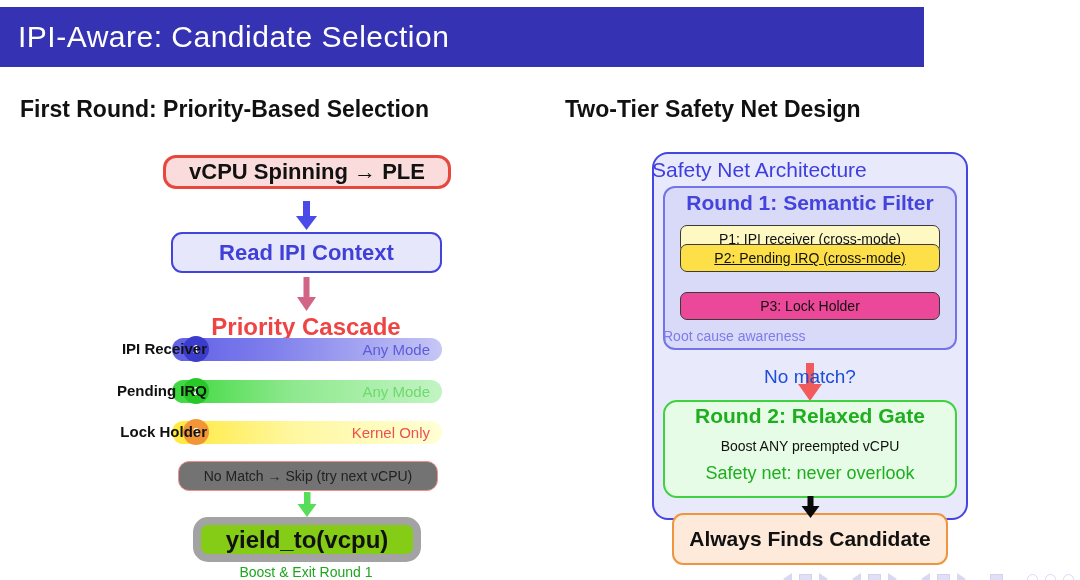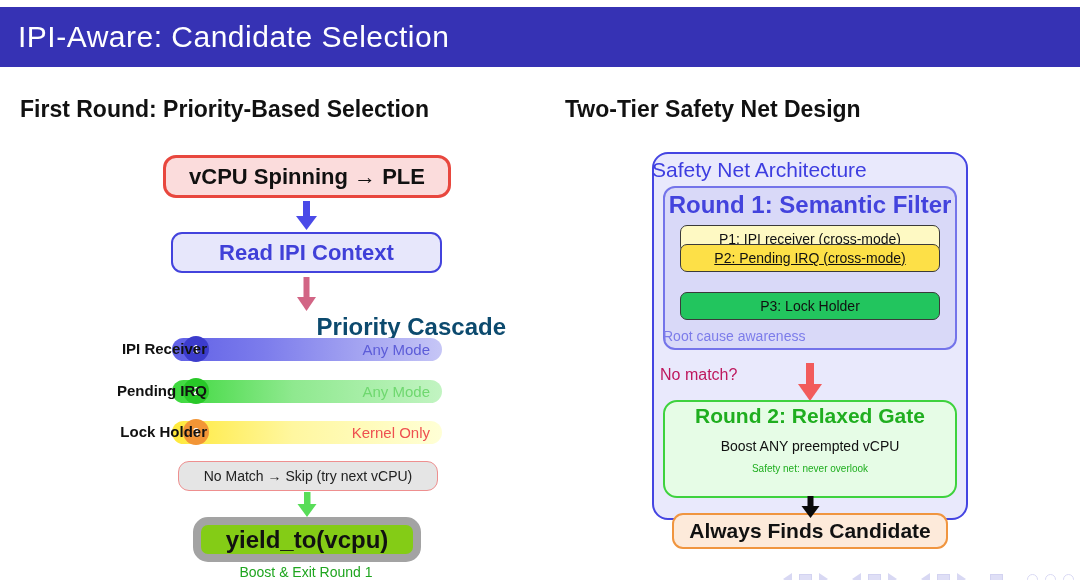--- a/index.html
+++ b/index.html
@@ -4,94 +4,94 @@
 <style>
   html,body{margin:0;padding:0;}
   body{
     width:1080px;height:580px;position:relative;overflow:hidden;
     background:#ffffff;
     font-family:"Liberation Sans","DejaVu Sans",sans-serif;
     -webkit-font-smoothing:antialiased;
   }
   
   .titlebar{
-    position:absolute;left:0;top:7px;width:1080px;height:60px;
+    position:absolute;left:0;top:7px;width:924px;height:60px;
     background:#3632b4;display:flex;align-items:center;
   }
   .titlebar .title{color:#ffffff;font-size:30px;font-weight:500;margin-left:18px;letter-spacing:.5px;}
 
   
   .col-heading{position:absolute;font-size:23px;font-weight:bold;color:#111;}
   .col-heading.left{left:20px;top:96px;}
   .col-heading.right{left:565px;top:96px;}
 
   
   .fbox{position:absolute;display:flex;align-items:center;justify-content:center;box-sizing:border-box;}
 
-  .spin-box{left:163px;top:155px;width:288px;height:43px;border:3px solid #e8473e;border-radius:13px;
+  .spin-box{left:163px;top:155px;width:288px;height:34px;border:3px solid #e8473e;border-radius:13px;
             background:#fbdcdc;font-size:22px;font-weight:bold;color:#111;}
   .read-box{left:171px;top:232px;width:271px;height:41px;border:2.5px solid #4343dd;border-radius:11px;
             background:#e7e7fb;font-size:22px;font-weight:bold;color:#4040d8;}
-  .cascade-title{position:absolute;left:106px;top:313px;width:400px;text-align:right;
-            font-size:24px;font-weight:bold;color:#0c4a6e;}
+  .cascade-title{position:absolute;left:106px;top:313px;width:400px;text-align:center;
+            font-size:24px;font-weight:bold;color:#ef4444;}
 
   
   .bar-row{position:absolute;left:108px;width:334px;height:27px;}
   .bar-row.r1{top:336px;} .bar-row.r2{top:378px;} .bar-row.r3{top:419px;}
   .bar-pill{position:absolute;left:64px;right:0;top:2px;height:23px;border-radius:12px;}
   .r1 .bar-pill{background:linear-gradient(90deg,#6060e6 0%,#7d7dec 35%,#c6c6f6 100%);}
   .r2 .bar-pill{background:linear-gradient(90deg,#3bd83b 0%,#8fe98f 45%,#c2f4c2 100%);}
   .r3 .bar-pill{background:linear-gradient(90deg,#ffe93a 0%,#fff7a0 45%,#ffffd6 100%);}
   .bar-badge{position:absolute;left:75px;top:0;width:26px;height:26px;border-radius:50%;
              display:flex;align-items:center;justify-content:center;
              color:#fff;font-size:11px;font-weight:bold;z-index:1;}
   .r1 .bar-badge{background:#3c3ccc;} .r2 .bar-badge{background:#28c828;} .r3 .bar-badge{background:#f29536;}
   .bar-label{position:absolute;left:0;width:99px;top:4px;text-align:right;
              font-size:15px;font-weight:bold;color:#111;z-index:2;white-space:nowrap;}
   .bar-mode{position:absolute;right:12px;top:5px;font-size:15px;z-index:2;}
   .r1 .bar-mode{color:#5c5cd8;} .r2 .bar-mode{color:#6fd86f;} .r3 .bar-mode{color:#ee5050;}
 
   .nomatch-box{left:178px;top:461px;width:260px;height:30px;border:1.5px solid #ee8f8f;border-radius:11px;
-               background:#e5e5e5;font-size:14px;color:#222;}
+               background:#737373;font-size:14px;color:#222;}
   .yield-box{left:193px;top:517px;width:228px;height:45px;border:8px solid #a3a3a3;border-radius:15px;
              background:#84cc16;font-size:24px;font-weight:bold;color:#111;}
   .yield-caption{position:absolute;left:156px;top:564px;width:300px;text-align:center;
              font-size:14px;color:#1fa51f;}
 
   
   .arrow{position:absolute;}
 
   
   .outer-box{position:absolute;left:652px;top:152px;width:316px;height:368px;box-sizing:border-box;
              border:2.5px solid #4545e2;border-radius:16px;background:#e9e9fc;}
   .arch-title{position:absolute;left:652px;top:158px;width:316px;
              font-size:21px;font-weight:normal;color:#3d3de0;}
   .round1-box{position:absolute;left:663px;top:186px;width:294px;height:164px;box-sizing:border-box;
              border:2px solid #7474ea;border-radius:12px;background:#d9d9f8;}
   .round1-title{position:absolute;left:663px;top:191px;width:294px;text-align:center;
-             font-size:24px;font-weight:bold;color:#4343dd;}
+             font-size:21px;font-weight:bold;color:#4343dd;}
   .pbox{position:absolute;left:680px;width:260px;height:28px;box-sizing:border-box;
         border:1.3px solid #3a3a3a;border-radius:7px;display:flex;align-items:center;justify-content:center;
         font-size:14px;color:#111;}
   .pbox.p1{top:225px;background:#fef9c3;}
   .pbox.p2{top:244px;background:#fde047;text-decoration:underline;}
-  .pbox.p3{top:292px;background:#22c55e;}
+  .pbox.p3{top:292px;background:#ec4899;}
   .round1-footnote{position:absolute;left:663px;top:328px;width:294px;text-align:left;
         font-size:14px;color:#7c7cea;}
-  .nomatch-label{position:absolute;left:660px;top:366px;width:300px;
-        font-size:16px;color:#be185d;z-index:3;}
+  .nomatch-label{position:absolute;left:660px;top:366px;width:300px;text-align:center;
+        font-size:19px;color:#1d4ed8;z-index:3;}
   .round2-box{position:absolute;left:663px;top:400px;width:294px;height:98px;box-sizing:border-box;
         border:2.5px solid #3ed23e;border-radius:14px;background:#e6fce6;}
   .round2-title{position:absolute;left:663px;top:404px;width:294px;text-align:center;
         font-size:21px;font-weight:bold;color:#1fae1f;}
   .round2-line1{position:absolute;left:663px;top:438px;width:294px;text-align:center;
         font-size:14px;color:#111;}
   .round2-line2{position:absolute;left:663px;top:463px;width:294px;text-align:center;
-        font-size:10px;color:#1fae1f;}
-  .always-box{left:672px;top:513px;width:276px;height:36px;border:2.5px solid #f0953f;border-radius:11px;
+        font-size:18px;color:#1fae1f;}
+  .always-box{left:672px;top:513px;width:276px;height:52px;border:2.5px solid #f0953f;border-radius:11px;
         background:#fdeada;font-size:21px;font-weight:bold;color:#111;z-index:4;}
 
   
   .navbar{position:absolute;right:6px;bottom:-5px;display:flex;align-items:center;gap:7px;opacity:.55;}
   .nav-tri-l{width:0;height:0;border-top:6px solid transparent;border-bottom:6px solid transparent;border-right:9px solid #b9b9ea;}
   .nav-tri-r{width:0;height:0;border-top:6px solid transparent;border-bottom:6px solid transparent;border-left:9px solid #b9b9ea;}
   .nav-rect{width:13px;height:11px;background:#c6c6ef;border:1px solid #b0b0e6;box-sizing:border-box;}
   .nav-gap{width:10px;}
   .nav-circle{width:11px;height:11px;border-radius:50%;border:1.5px solid #b9b9ea;box-sizing:border-box;}
 </style>

